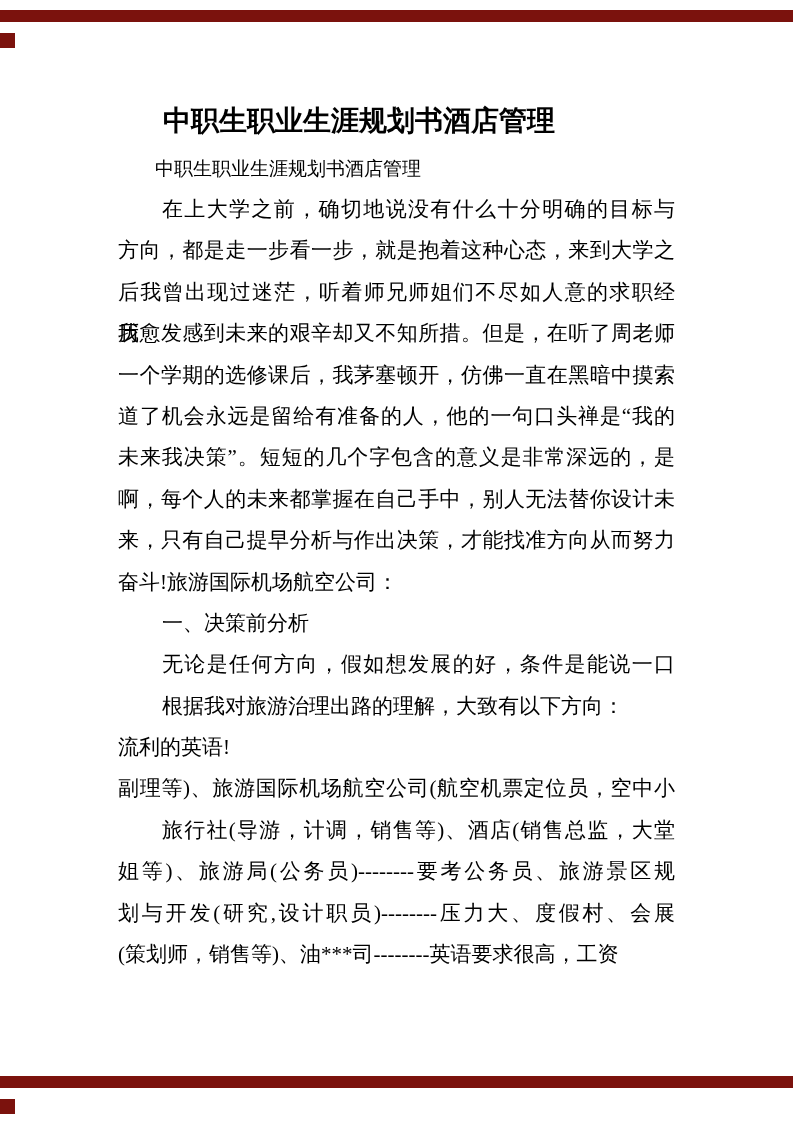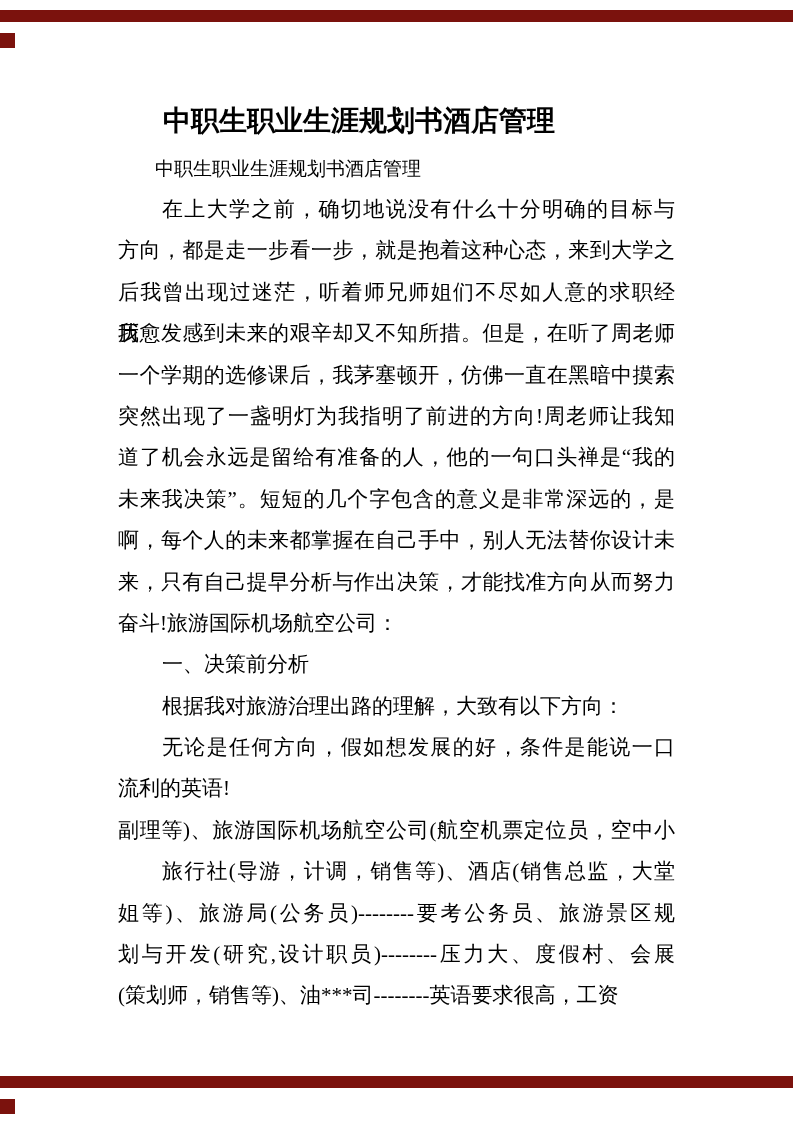--- a/index.html
+++ b/index.html
@@ -80,29 +80,28 @@
   <div class="content">
     <h1 class="doc-title">中职生职业生涯规划书酒店管理</h1>
     <p class="doc-subtitle">中职生职业生涯规划书酒店管理</p>
 
     <div class="body-text">
       <div class="line fill indent">在上大学之前，确切地说没有什么十分明确的目标与</div>
       <div class="line fill">方向，都是走一步看一步，就是抱着这种心态，来到大学之</div>
       <div class="line fill">后我曾出现过迷茫，听着师兄师姐们不尽如人意的求职经历，</div>
       <div class="line fill">我愈发感到未来的艰辛却又不知所措。但是，在听了周老师</div>
       <div class="line fill">一个学期的选修课后，我茅塞顿开，仿佛一直在黑暗中摸索</div>
-      <div class="line fill">突然出现了一盏明灯为我指明了前进的方向!周老师让我知</div>
       <div class="line fill">道了机会永远是留给有准备的人，他的一句口头禅是“我的</div>
       <div class="line fill">未来我决策”。短短的几个字包含的意义是非常深远的，是</div>
       <div class="line fill">啊，每个人的未来都掌握在自己手中，别人无法替你设计未</div>
       <div class="line fill">来，只有自己提早分析与作出决策，才能找准方向从而努力</div>
       <div class="line">奋斗!旅游国际机场航空公司：</div>
       <div class="line indent">一、决策前分析</div>
+      <div class="line fill indent">无论是任何方向，假如想发展的好，条件是能说一口</div>
       <div class="line indent">根据我对旅游治理出路的理解，大致有以下方向：</div>
-      <div class="line fill indent">无论是任何方向，假如想发展的好，条件是能说一口</div>
       <div class="line">流利的英语!</div>
       <div class="line fill">副理等)、旅游国际机场航空公司(航空机票定位员，空中小</div>
       <div class="line fill indent">旅行社(导游，计调，销售等)、酒店(销售总监，大堂</div>
       <div class="line fill">姐等)、旅游局(公务员)--------要考公务员、旅游景区规</div>
       <div class="line fill">划与开发(研究,设计职员)--------压力大、度假村、会展</div>
       <div class="line">(策划师，销售等)、油***司--------英语要求很高，工资</div>
     </div>
   </div>
 
 </div>

